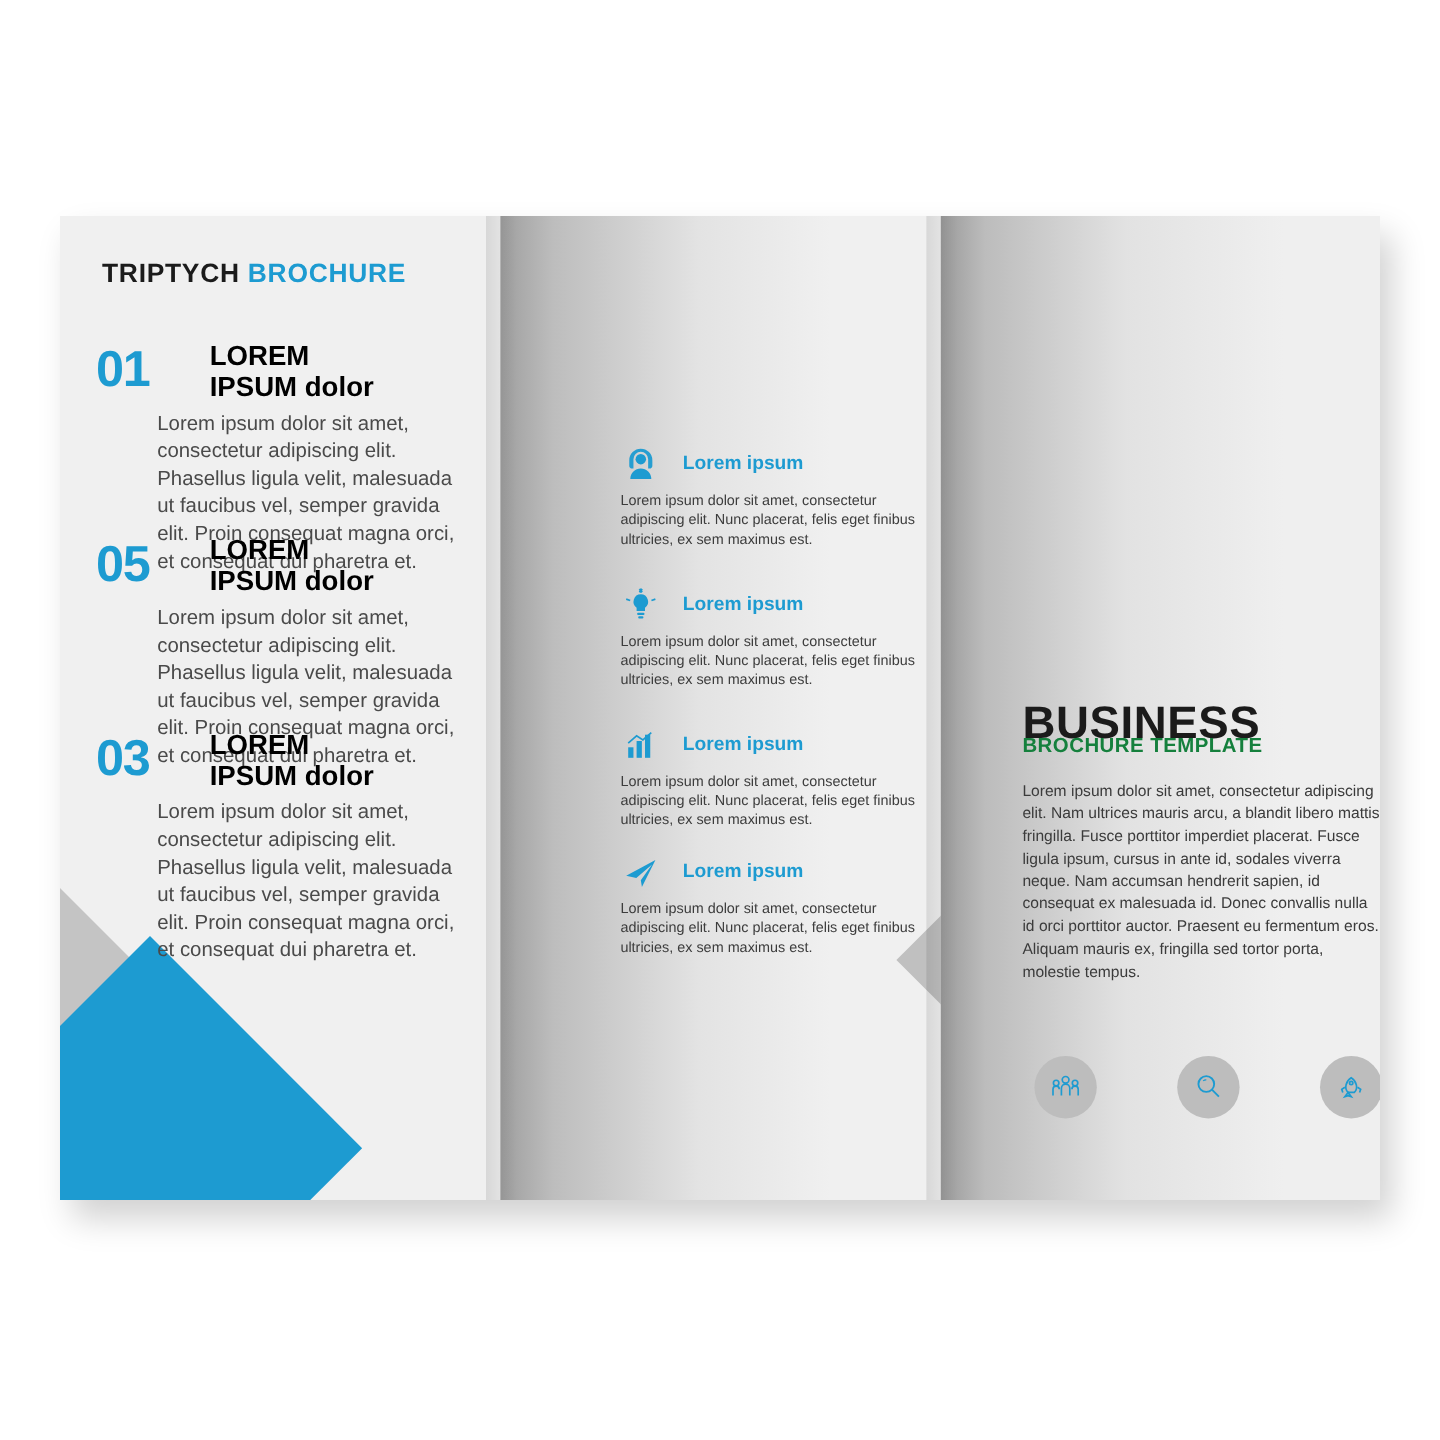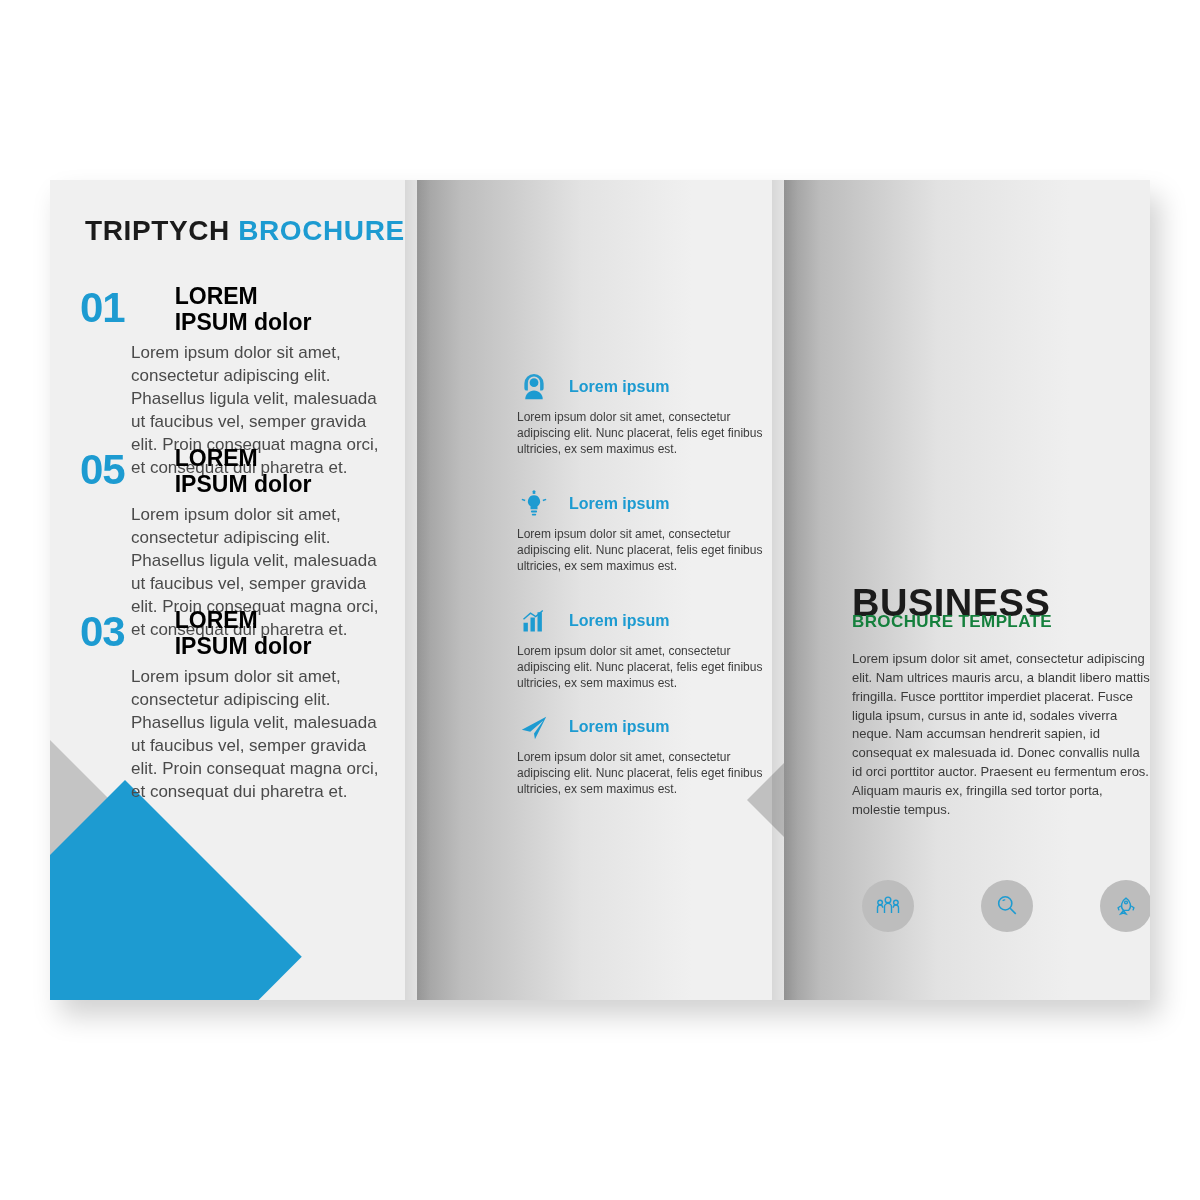--- a/index.html
+++ b/index.html
@@ -87,21 +87,21 @@
     transform: rotate(-45deg);
     transform-origin: top left;
   }
 
   
   #left-content { position: absolute; left: 0; top: 0; width: 367px; height: 100%; }
 
   #brand-title {
     position: absolute;
     left: 35px; top: 35px;
-    font-size: 28px;
+    font-size: 22px;
     font-weight: bold;
     letter-spacing: 0.6px;
     color: #1b1b1b;
     white-space: nowrap;
   }
   #brand-title .accent { color: #1d9bd1; }
 
   .numbered-item { position: absolute; left: 30px; width: 300px; }
   #item-1 { top: 100px; }
   #item-2 { top: 262px; }

